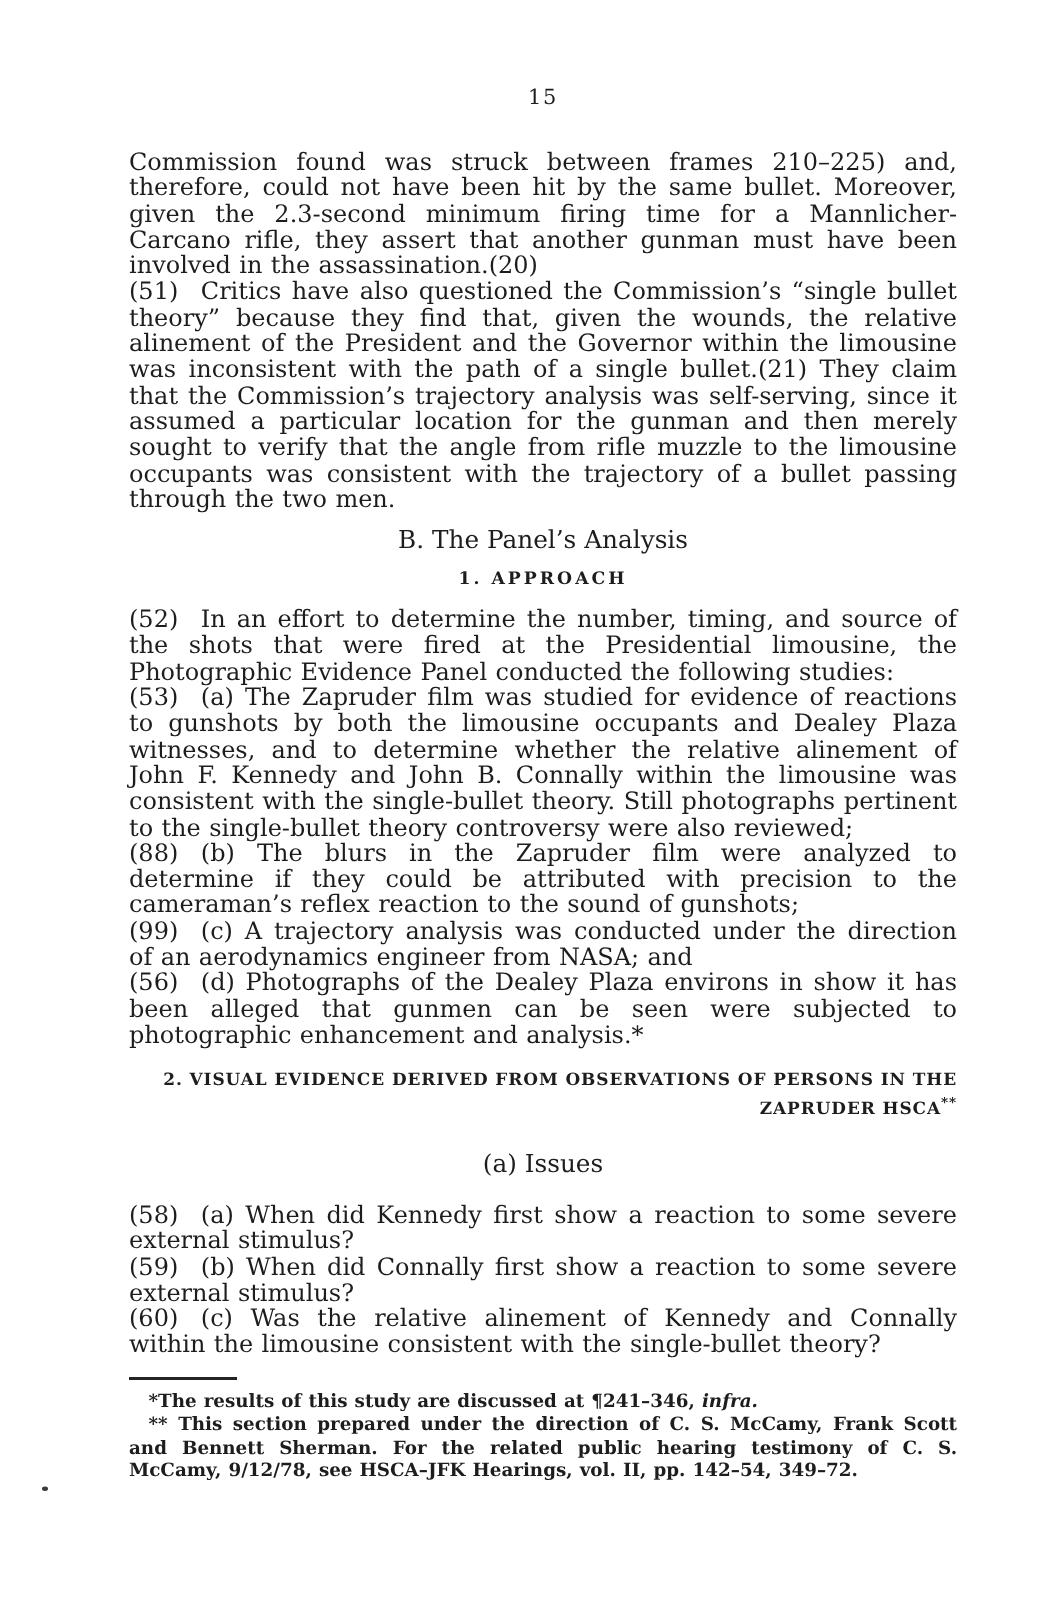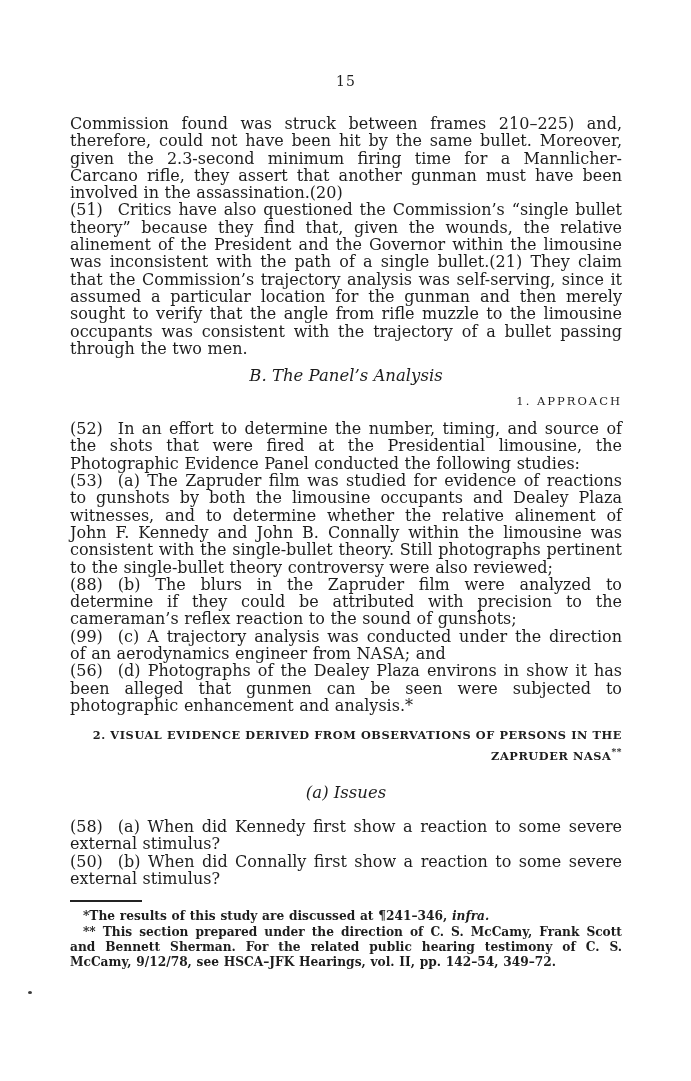--- a/index.html
+++ b/index.html
@@ -11,54 +11,52 @@
     position: relative;
     width: 691px;
     height: 1081px;
     background: #ffffff;
     color: #1d1d1d;
     font-family: "DejaVu Serif", serif;
     overflow: hidden;
   }
   .content {
     position: absolute;
-    left: 70px;
+    left: 86px;
     top: 58px;
     width: 552px;
-    margin-top: 16px;
   }
   .page-number {
     text-align: center;
     font-size: 14px;
     line-height: 15px;
     margin: 0 0 26px 0;
     letter-spacing: 1px;
   }
   .para {
     margin: 0;
     font-size: 16px;
     line-height: 17.3px;
     text-align: justify;
     word-spacing: 0.5px;
   }
   .pnum {
     margin-right: 15px;
   }
   .pnum:empty { display: none; margin: 0; }
   .h-italic {
-    font-style: italic;
     font-weight: normal;
     text-align: center;
     font-size: 16.5px;
     line-height: 19px;
     margin: 9px 0 10px 0;
   }
   .h-caps {
-    font-weight: normal;
-    text-align: right;
+    font-weight: bold;
+    text-align: center;
     font-size: 11.5px;
     line-height: 13px;
     letter-spacing: 2px;
     margin: 0 0 12px 0;
   }
   .h-caps2 {
     font-weight: bold;
     text-align: right;
     font-size: 11.3px;
     line-height: 16.5px;
@@ -115,29 +113,30 @@
     <p class="para"><span class="pnum">(52)</span><span class="ptext">In an effort to determine the number, timing, and source of the shots that were fired at the Presidential limousine, the Photographic Evidence Panel conducted the following studies:</span></p>
 
     <p class="para"><span class="pnum">(53)</span><span class="ptext">(a) The Zapruder film was studied for evidence of reactions to gunshots by both the limousine occupants and Dealey Plaza witnesses, and to determine whether the relative alinement of John F. Kennedy and John B. Connally within the limousine was consistent with the single-bullet theory. Still photographs pertinent to the single-bullet theory controversy were also reviewed;</span></p>
 
     <p class="para"><span class="pnum">(88)</span><span class="ptext">(b) The blurs in the Zapruder film were analyzed to determine if they could be attributed with precision to the cameraman’s reflex reaction to the sound of gunshots;</span></p>
 
     <p class="para"><span class="pnum">(99)</span><span class="ptext">(c) A trajectory analysis was conducted under the direction of an aerodynamics engineer from NASA; and</span></p>
 
     <p class="para"><span class="pnum">(56)</span><span class="ptext">(d) Photographs of the Dealey Plaza environs in show it has been alleged that gunmen can be seen were subjected to photographic enhancement and analysis.*</span></p>
 
-    <h3 class="h-caps2"><span>2. VISUAL EVIDENCE DERIVED FROM OBSERVATIONS OF PERSONS IN THE</span><br><span>ZAPRUDER NASA</span><sup>**</sup></h3>
+    <h3 class="h-caps2"><span>2. VISUAL EVIDENCE DERIVED FROM OBSERVATIONS OF PERSONS IN THE</span><br><span>ZAPRUDER HSCA</span><sup>**</sup></h3>
 
     <h3 class="h-italic h-issues">(a) Issues</h3>
 
 
     <p class="para"><span class="pnum">(58)</span><span class="ptext">(a) When did Kennedy first show a reaction to some severe external stimulus?</span></p>
 
-    <p class="para"><span class="pnum">(50)</span><span class="ptext">(b) When did Connally first show a reaction to some severe external stimulus?</span></p>
+    <p class="para"><span class="pnum">(59)</span><span class="ptext">(b) When did Connally first show a reaction to some severe external stimulus?</span></p>
 
+    <p class="para"><span class="pnum">(60)</span><span class="ptext">(c) Was the relative alinement of Kennedy and Connally within the limousine consistent with the single-bullet theory?</span></p>
 
     <div class="fn-rule"></div>
 
     <div class="footnotes">
       <p class="fn"><span>*The results of this study are discussed at ¶241–346, </span><i>infra.</i></p>
       <p class="fn">** This section prepared under the direction of C. S. McCamy, Frank Scott and Bennett Sherman. For the related public hearing testimony of C. S. McCamy, 9/12/78, see HSCA–JFK Hearings, vol. II, pp. 142–54, 349–72.</p>
     </div>
 
   </div>
 </div>

